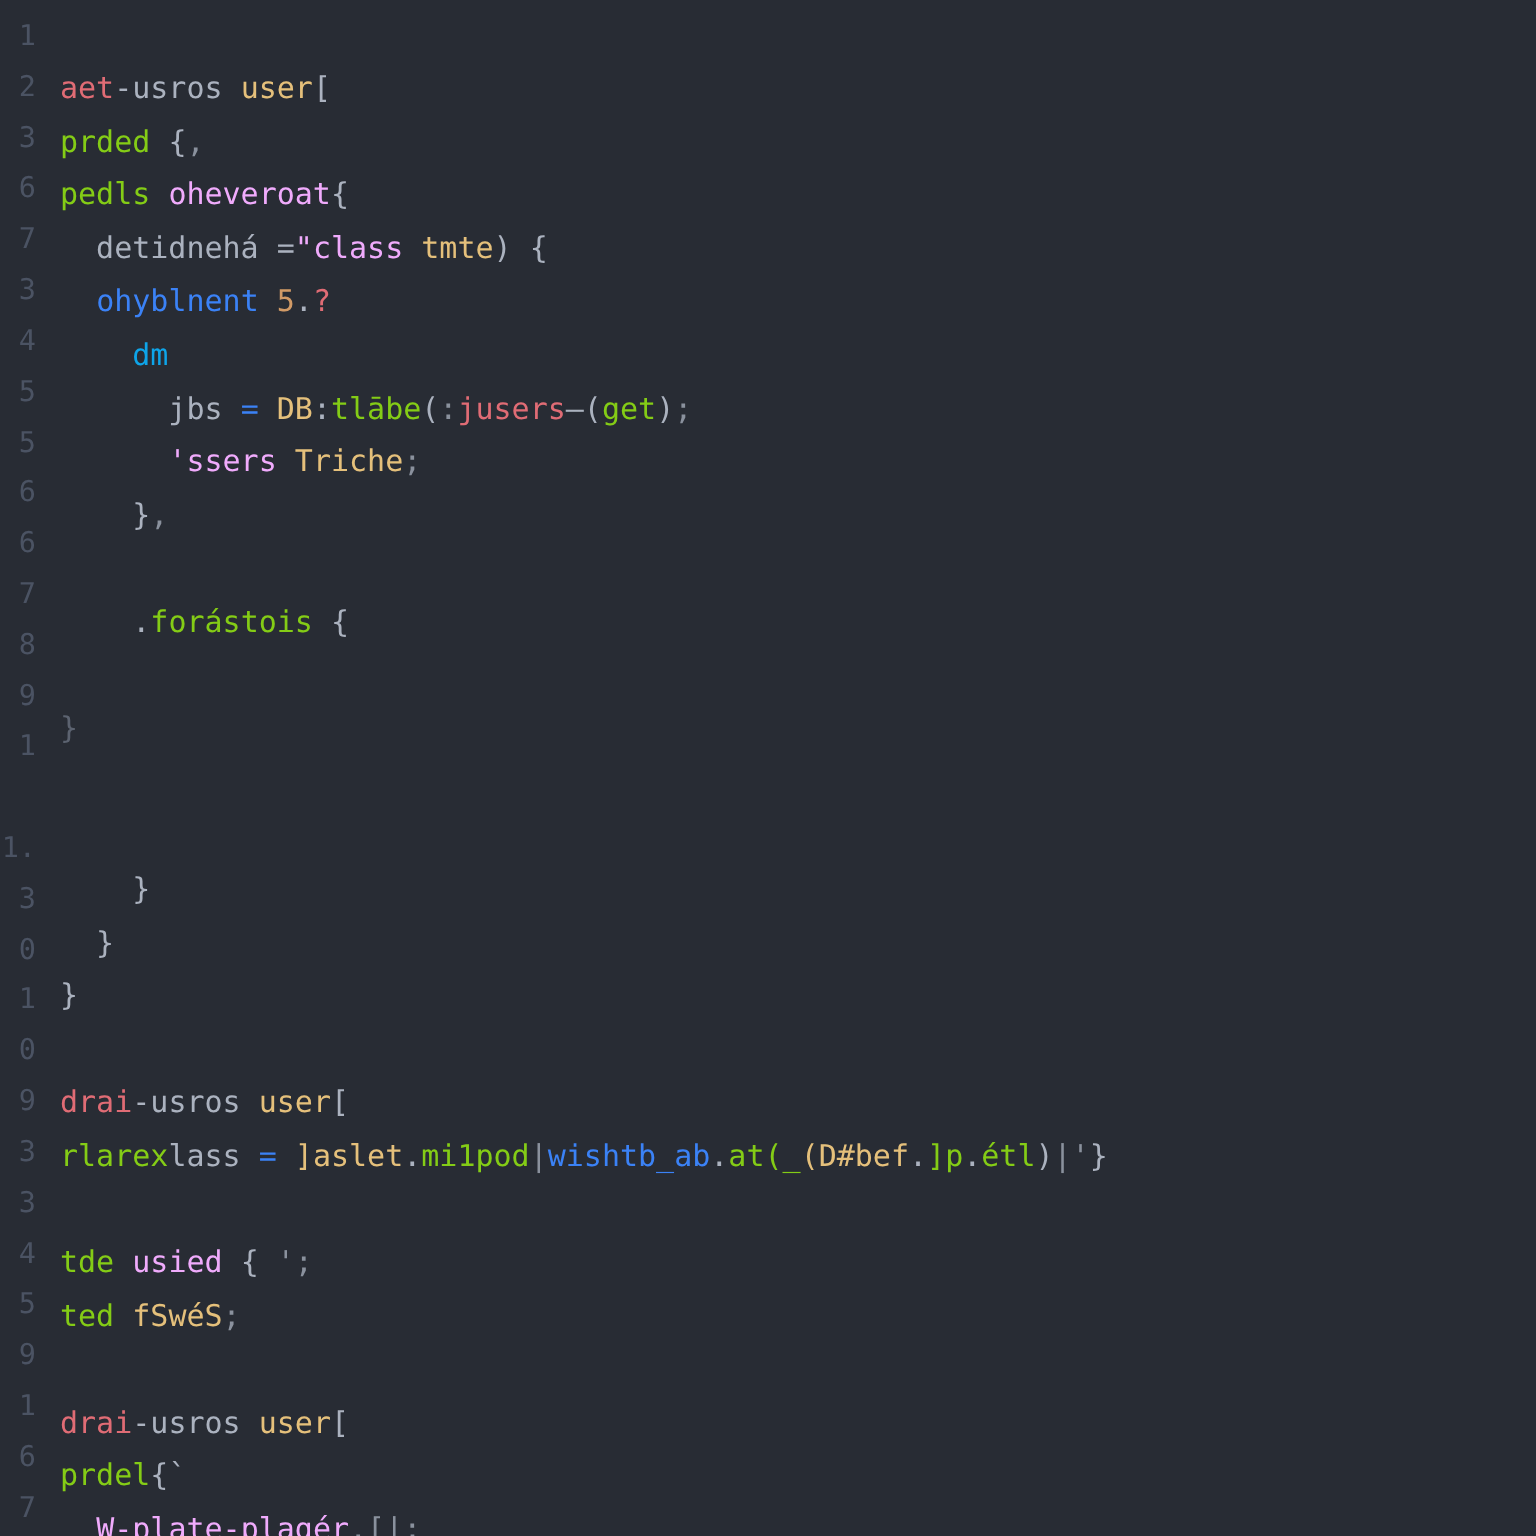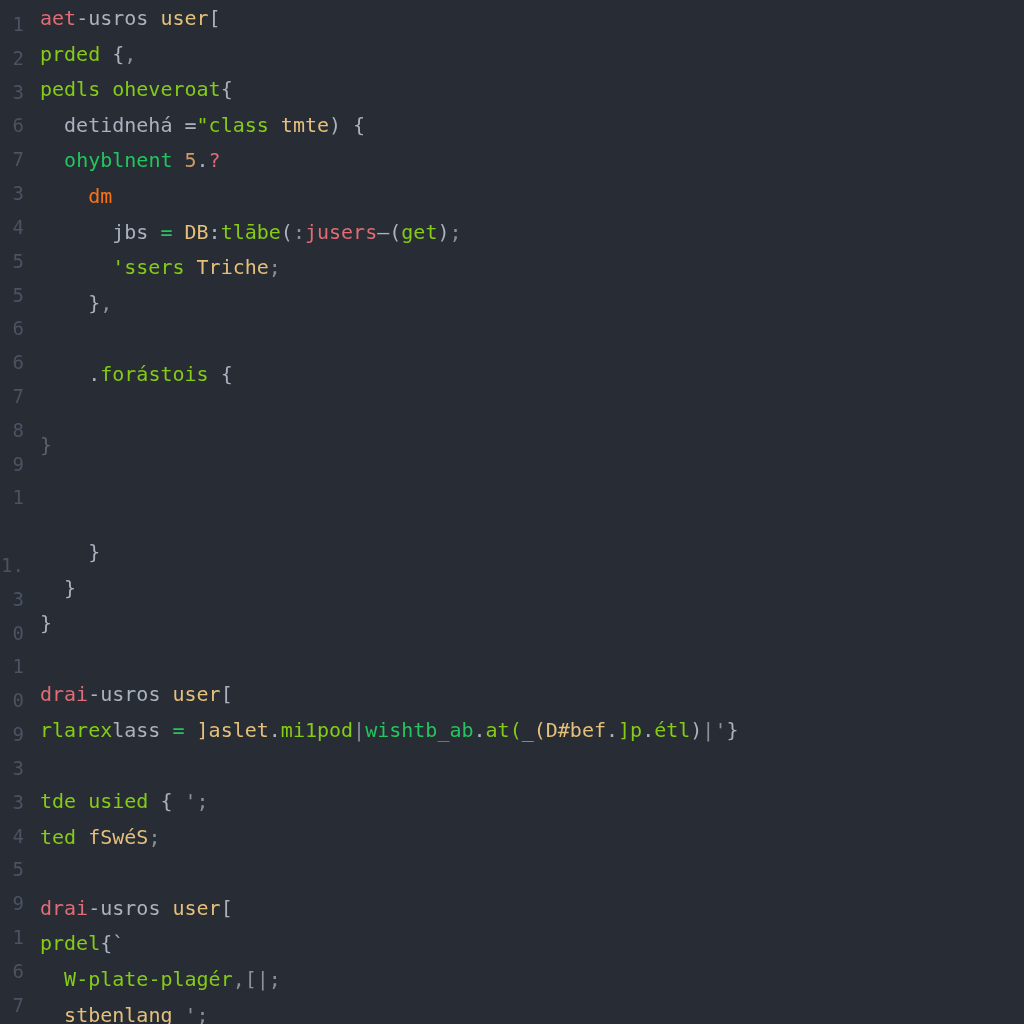--- a/index.html
+++ b/index.html
@@ -26,29 +26,30 @@
     flex-shrink: 0;
     font-size: 19px;
   }
   .gutter div { padding-right: 6px; }
   .code {
     flex: 1;
     padding-top: 1px;
     padding-left: 10px;
     white-space: pre;
     color: #abb2bf;
+    margin-top: 40px;
   }
   .line { display: block; min-height: 1.78em; }
   .tok-red     { color: #e06c75; }
   .tok-blue    { color: #84cc16; }
-  .tok-green   { color: #84cc16; }
+  .tok-green   { color: #f0abfc; }
   .tok-yellow  { color: #e5c07b; }
   .tok-orange  { color: #d19a66; }
-  .tok-cyan    { color: #22c55e; }
-  .tok-purple  { color: #f97316; }
+  .tok-cyan    { color: #3b82f6; }
+  .tok-purple  { color: #0ea5e9; }
   .tok-grey    { color: #abb2bf; }
   .tok-comment { color: #5c6370; }
   .tok-lgrey   { color: #8a919d; }
 </style>
 </head>
 <body>
 
 <div class="editor">
   <div class="gutter" id="gutter">
       <div>1</div>

